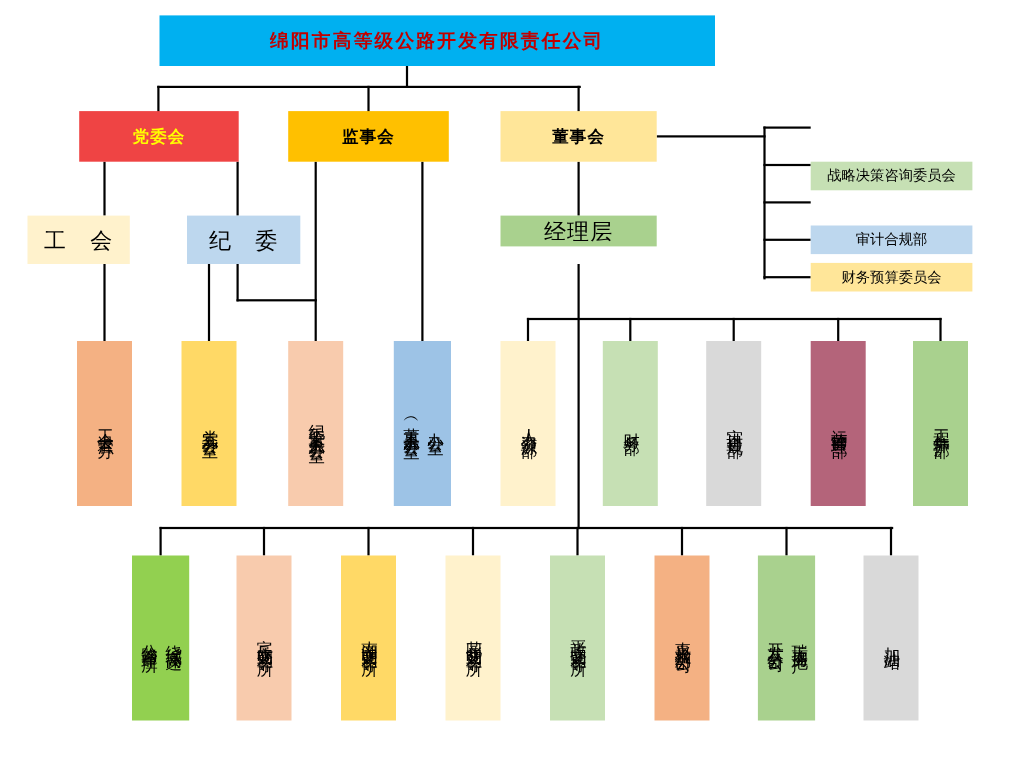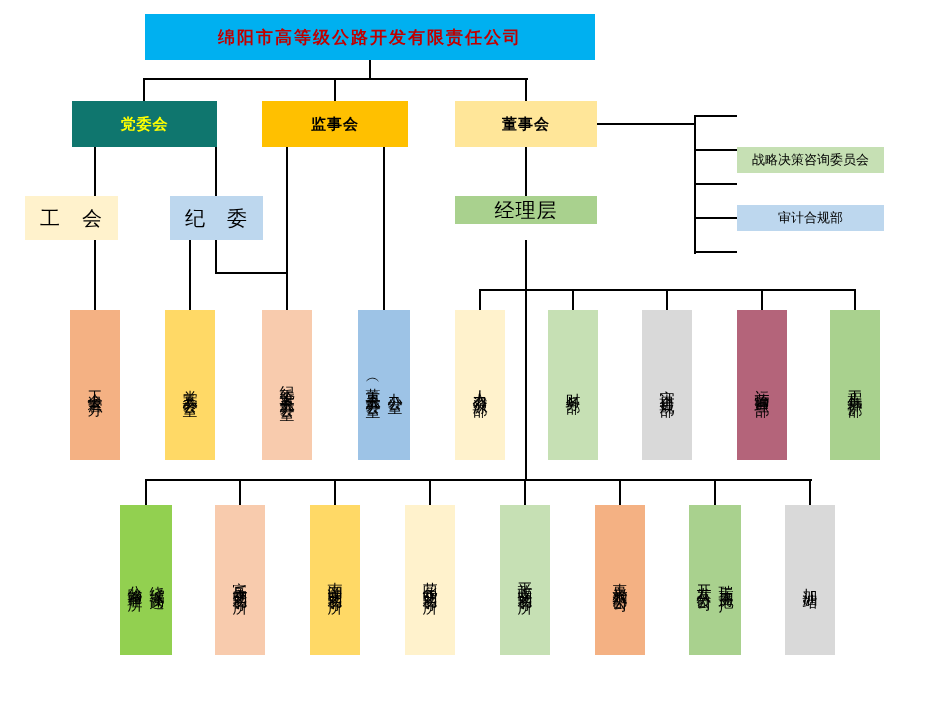--- a/index.html
+++ b/index.html
@@ -64,31 +64,32 @@
   <div class="line h" style="left:145px;top:479px;width:667px;"></div>
   <div class="line v" style="left:145px;top:479px;height:26px;"></div>
   <div class="line v" style="left:239px;top:479px;height:26px;"></div>
   <div class="line v" style="left:334px;top:479px;height:26px;"></div>
   <div class="line v" style="left:429px;top:479px;height:26px;"></div>
   <div class="line v" style="left:524px;top:479px;height:26px;"></div>
   <div class="line v" style="left:619px;top:479px;height:26px;"></div>
   <div class="line v" style="left:714px;top:479px;height:26px;"></div>
   <div class="line v" style="left:809px;top:479px;height:26px;"></div>
 
-  <div class="box title-box" style="left: 145px; top: 14px; width: 450px; height: 46px; background-color: rgb(0, 176, 240); color: rgb(192, 0, 0);">绵阳市高等级公路开发有限责任公司</div>
+  <div class="box title-box" style="left: 145px; top: 14px; width: 505px; height: 46px; background-color: rgb(0, 176, 240); color: rgb(192, 0, 0);">绵阳市高等级公路开发有限责任公司</div>
 
-  <div class="box gov-box" style="left: 72px; top: 101px; width: 145px; height: 46px; background-color: #0f766e; color: rgb(255, 255, 0);">党委会</div>
+  <div class="box gov-box" style="left: 72px; top: 101px; width: 145px; height: 46px; background-color: #ef4444; color: rgb(255, 255, 0);">党委会</div>
   <div class="box gov-box" style="left: 262px; top: 101px; width: 146px; height: 46px; background-color: rgb(255, 192, 0); color: rgb(0, 0, 0);">监事会</div>
   <div class="box gov-box" style="left: 455px; top: 101px; width: 142px; height: 46px; background-color: rgb(255, 230, 153); color: rgb(0, 0, 0);">董事会</div>
 
   <div class="box committee-box" style="left: 737px; top: 103px; width: 147px; height: 26px; background-color: rgb(198, 224, 180); margin-top: 44px;">战略决策咨询委员会</div>
   <div class="box committee-box" style="left: 737px; top: 205px; width: 147px; height: 26px; background-color: rgb(189, 215, 238);">审计合规部</div>
+  <div class="box committee-box" style="left: 737px; top: 239px; width: 147px; height: 26px; background-color: rgb(255, 230, 153);">财务预算委员会</div>
 
   <div class="box mid-box" style="left: 25px; top: 196px; width: 93px; height: 44px; background-color: rgb(255, 242, 204);">工　会</div>
-  <div class="box mid-box" style="left: 170px; top: 196px; width: 93px; height: 44px; background-color: rgb(189, 215, 238);">纪　委</div>
+  <div class="box mid-box" style="left: 170px; top: 196px; width: 103px; height: 44px; background-color: rgb(189, 215, 238);">纪　委</div>
   <div class="box mid-box" style="left: 455px; top: 196px; width: 142px; height: 28px; background-color: rgb(169, 209, 142);">经理层</div>
 
   <div class="box" style="left: 70px; top: 310px; width: 50px; height: 150px; background-color: rgb(244, 177, 131);">
     <span class="vtext">工会退管办</span>
   </div>
   <div class="box" style="left: 165px; top: 310px; width: 50px; height: 150px; background-color: rgb(255, 217, 102);">
     <span class="vtext">党委办公室</span>
   </div>
   <div class="box" style="left: 262px; top: 310px; width: 50px; height: 150px; background-color: rgb(248, 203, 173);">
     <span class="vtext">纪委监事会办公室</span>

